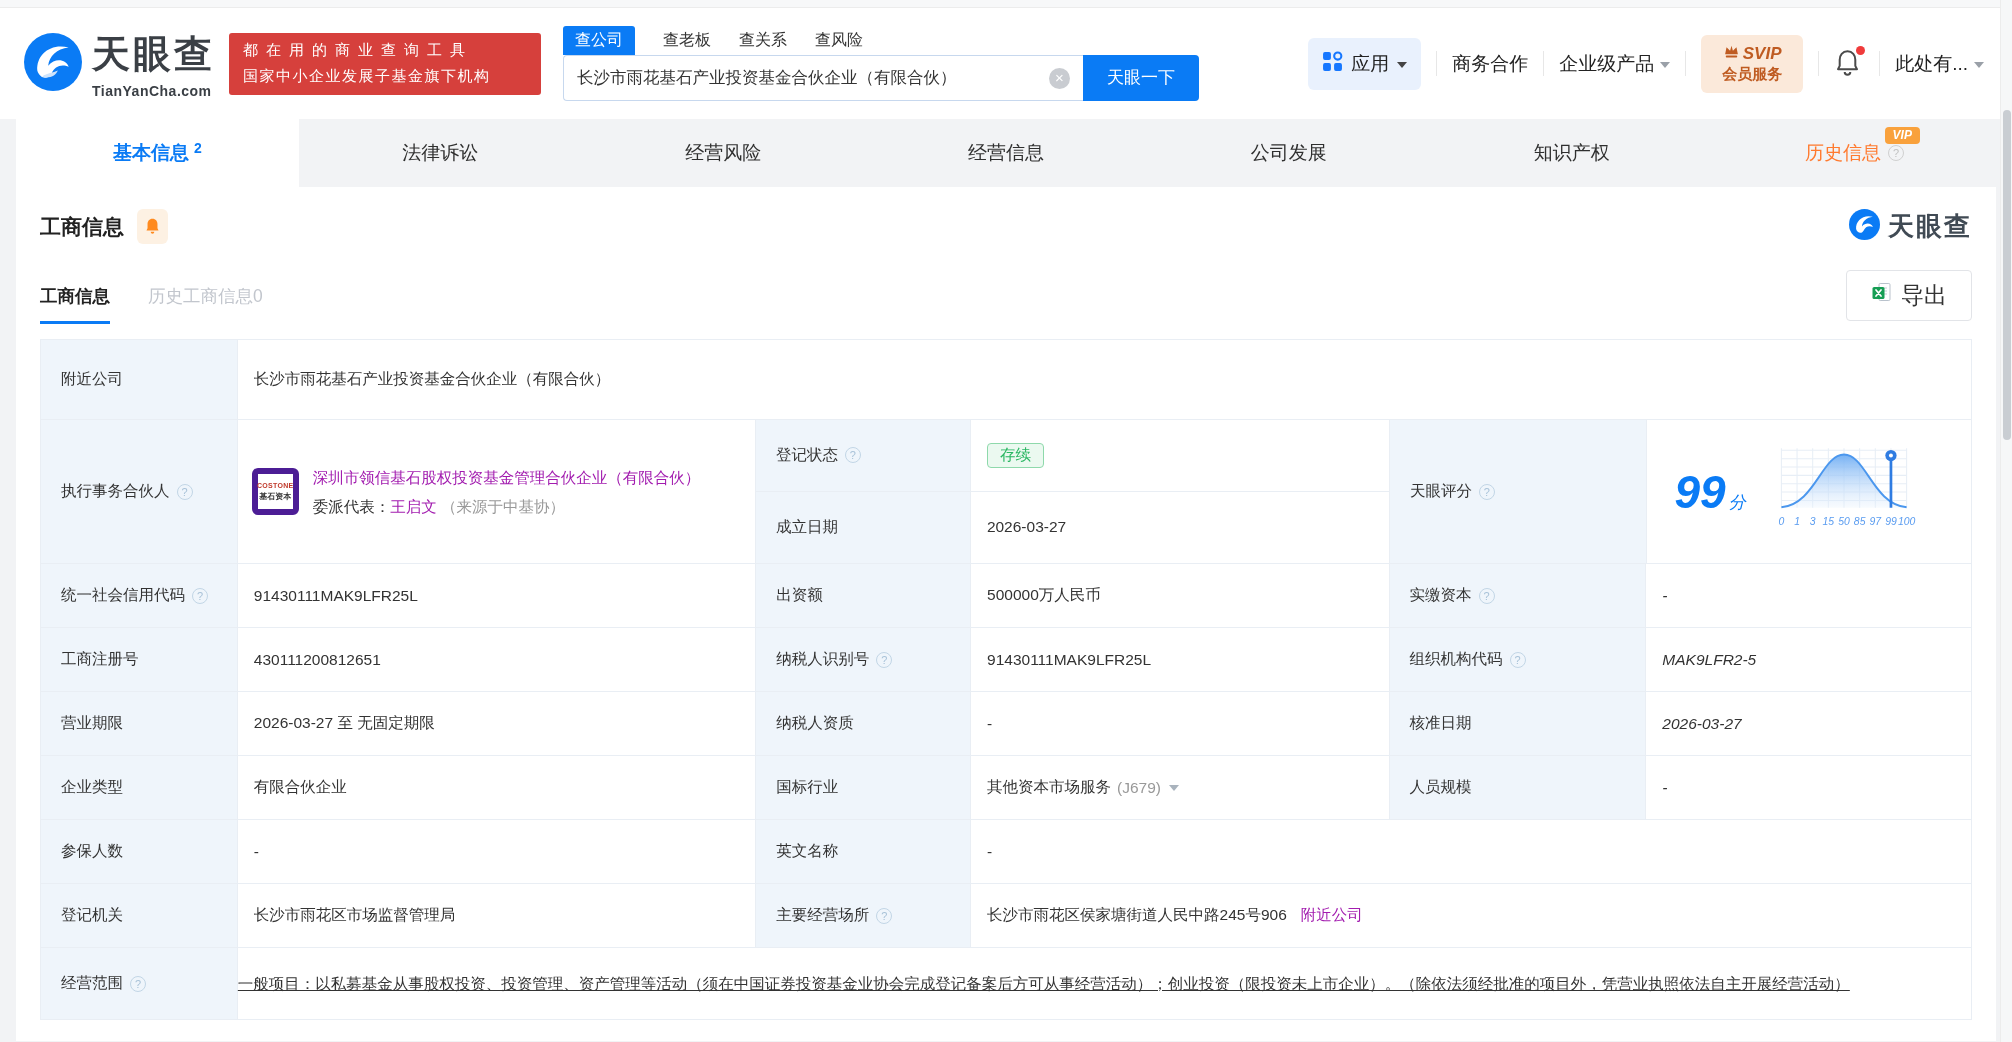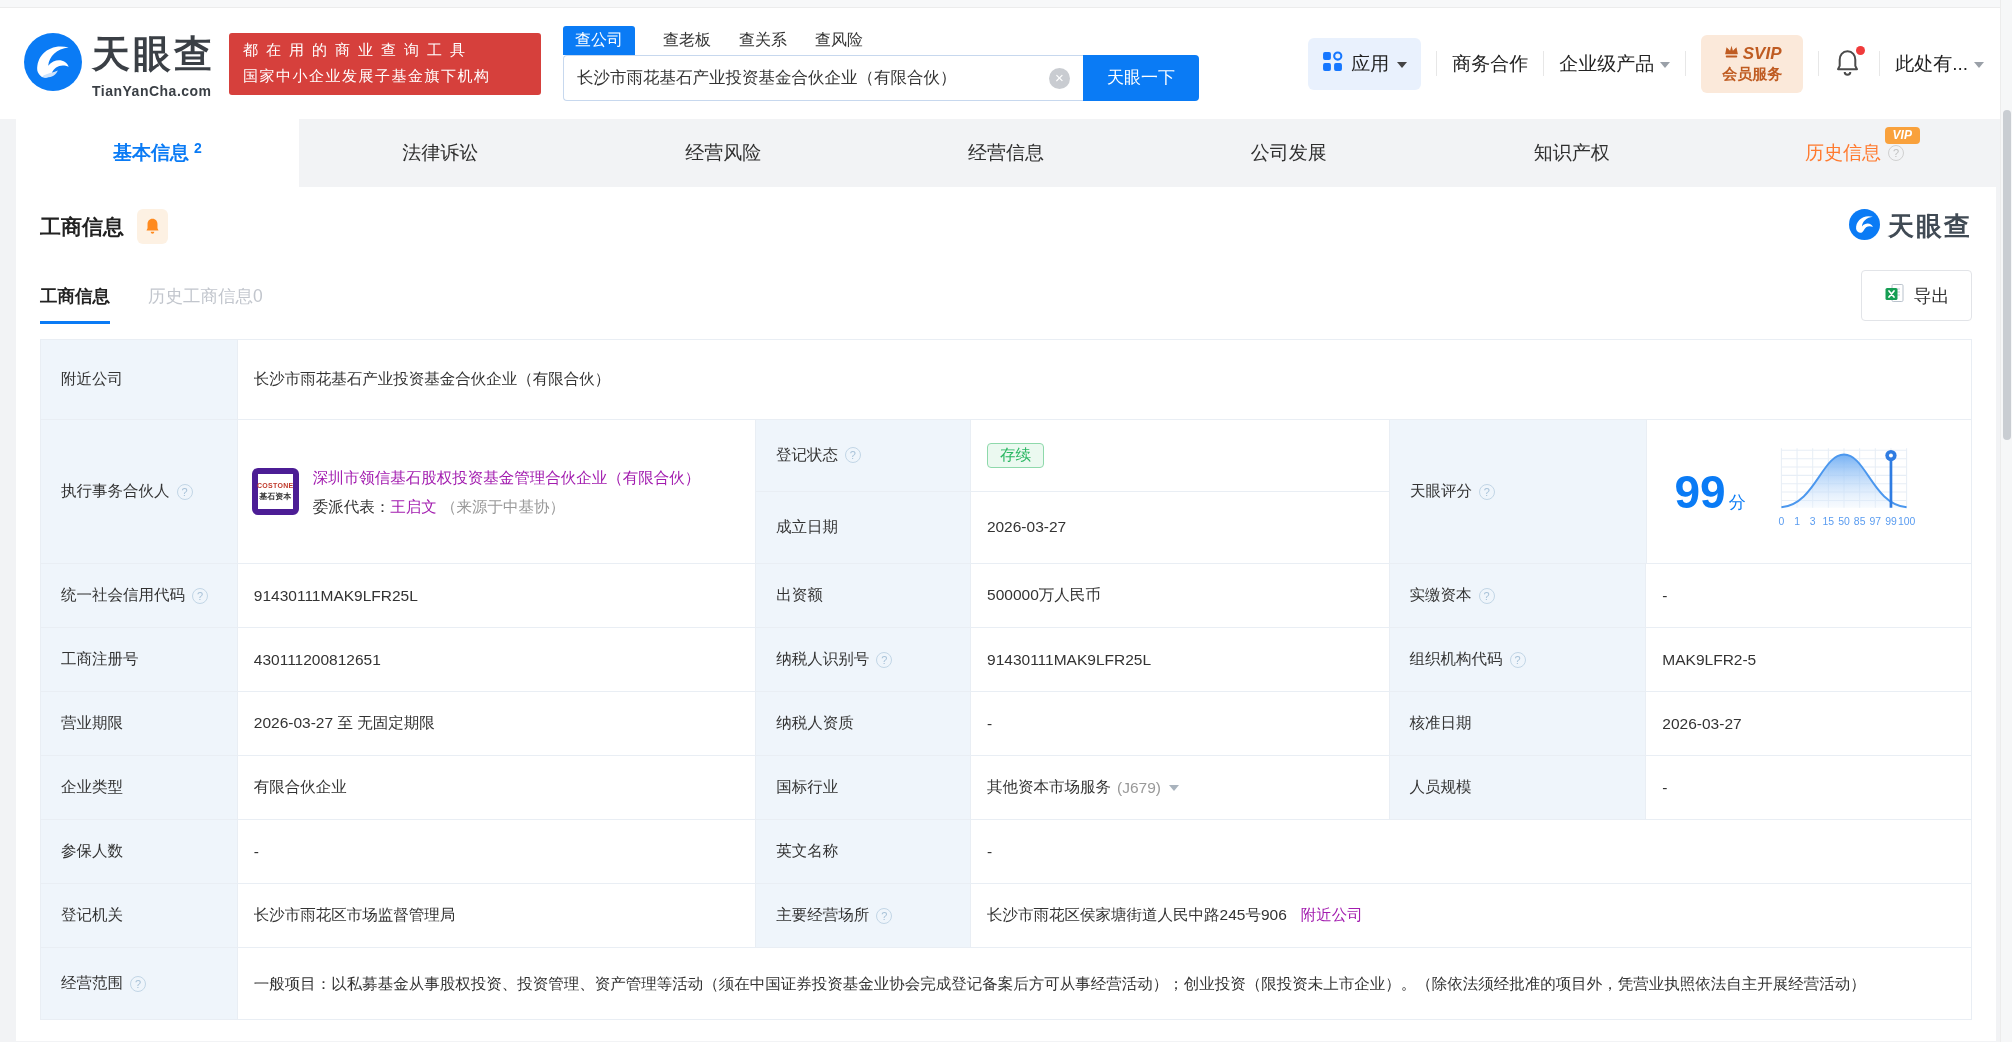--- a/index.html
+++ b/index.html
@@ -62,51 +62,51 @@
   .sec-head { padding-top:22px; display:flex; justify-content:space-between; align-items:center; }
   .sec-left { display:flex; align-items:center; gap:13px; }
   .sec-title { font-size:21px; font-weight:bold; color:#222; }
   .bellchip { width:31px; height:35px; background:#fdf1e3; border-radius:6px; display:flex; align-items:center; justify-content:center; cursor:pointer; }
   .watermark { display:flex; align-items:center; gap:8px; }
   .watermark .wm-text { font-size:26px; font-weight:600; color:#404a54; letter-spacing:2px; }
 
   .subtabs { margin-top:40px; display:flex; gap:38px; position:relative; }
   .subtab { font-size:17.5px; color:#c2c6cd; cursor:pointer; padding-bottom:13px; }
   .subtab.active { color:#222; font-weight:600; border-bottom:3px solid #0a7bf5; }
-  .export { position:absolute; right:0; top:-14px; height:51px; width:111px; border:1px solid #e2e4e8; border-radius:4px;
-            background:#fff; display:flex; align-items:center; justify-content:center; gap:9px; font-size:18px; color:#333; cursor:pointer; }
+  .export { position:absolute; right:0; top:-14px; height:51px; width:126px; border:1px solid #e2e4e8; border-radius:4px;
+            background:#fff; display:flex; align-items:center; justify-content:center; gap:9px; font-size:23px; color:#333; cursor:pointer; }
 
   
   .tbl { margin-top:15px; border:1px solid #e9eef4; border-bottom:none; width:1932px; }
   .row { display:flex; border-bottom:1px solid #e9eef4; }
   .cell { display:flex; align-items:center; padding:0 16px; border-right:1px solid #e9eef4; font-size:15.5px; color:#333; }
   .row .cell:last-child { border-right:none; }
   .lab { background:#eff5fb; padding-left:20px; }
-  .c-l1{width:197px;} .c-v1{width:519px;} .c-l2{width:215px;} .c-v2{width:419px;} .c-l3{width:257px;} .c-v3{width:325px;}
+  .c-l1{width:197px;} .c-v1{width:519px;} .c-l2{width:215px;} .c-v2{width:419px;} .c-l3{width:257px;} .c-v3{width:325px;font-style:italic;}
   .c-sp2{width:1001px;} .c-sp1{width:1735px;}
   .h80{height:80px;} .h64{height:64px;} .h144{height:144px;} .h72{height:72px;}
   .mid { width:634px; display:flex; flex-direction:column; border-right:1px solid #e9eef4; }
   .subrow { display:flex; height:72px; }
   .subrow:first-child { border-bottom:1px solid #e9eef4; }
   .subrow .cell:last-child { border-right:none; }
   .subrow .c-v2 { width:418px; }
   a.link { color:#a21caf; text-decoration:none; cursor:pointer; }
   .badge-green { background:#ebf9f0; border:1px solid #8ed9ab; color:#28b661; border-radius:4px; padding:1px 12px; font-size:15.5px; }
   .greytxt { color:#999; }
   .partner-cell { gap:14px; padding:0 14px; }
   .plogo { width:47px; height:47px; border:6px solid #4c1d95; border-radius:6px; display:flex; flex-direction:column;
            align-items:center; justify-content:center; flex:none; background:#fff; }
   .plogo .pl1 { font-size:7px; font-weight:bold; color:#c0392b; letter-spacing:.3px; }
   .plogo .pl2 { font-size:8px; font-weight:bold; color:#333; margin-top:2px; }
   .ptext { line-height:29px; font-size:15.5px; }
   .score-cell { gap:18px; padding:0 12px 0 28px; }
   .score-num { font-size:46px; font-weight:bold; color:#0a7bf5; }
   .score-unit { font-size:17px; color:#0a7bf5; margin-left:3px; }
   .chev { width:0; height:0; border-left:5px solid transparent; border-right:5px solid transparent; border-top:6px solid #a9b3bd; margin-left:8px; }
-  .scope-val { line-height:31px; padding:6px 16px; }
+  .scope-val { line-height:31px; padding:6px 0;text-decoration:underline; }
 
   
   .scrollbar { position:absolute; right:0; top:0; width:12px; height:1042px; background:#f6f7f8; border-left:1px solid #ececec; }
   .thumb { position:absolute; top:110px; left:2px; width:8px; height:330px; background:#c9cdd2; border-radius:4px; }
 </style>
 </head>
 <body>
 
 <div class="page">
   <div class="topstrip"></div>

